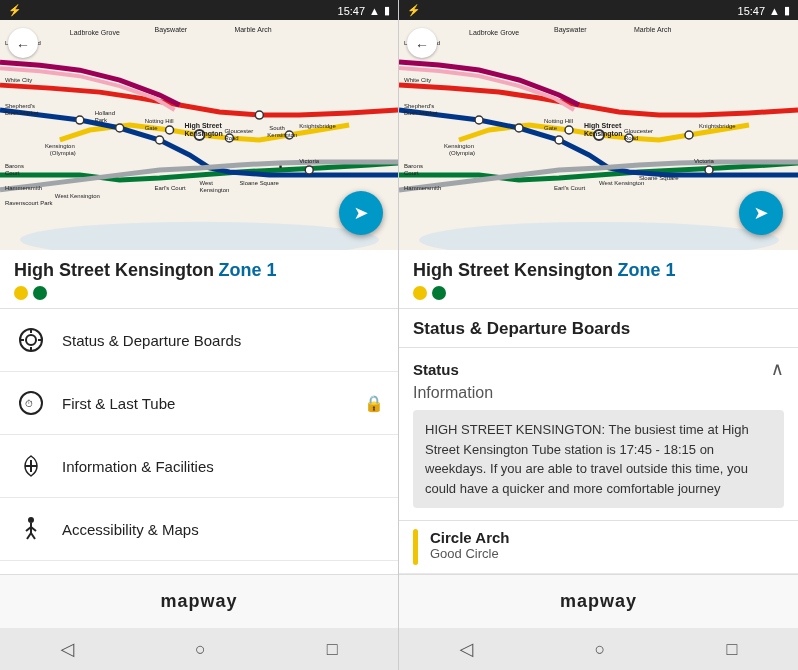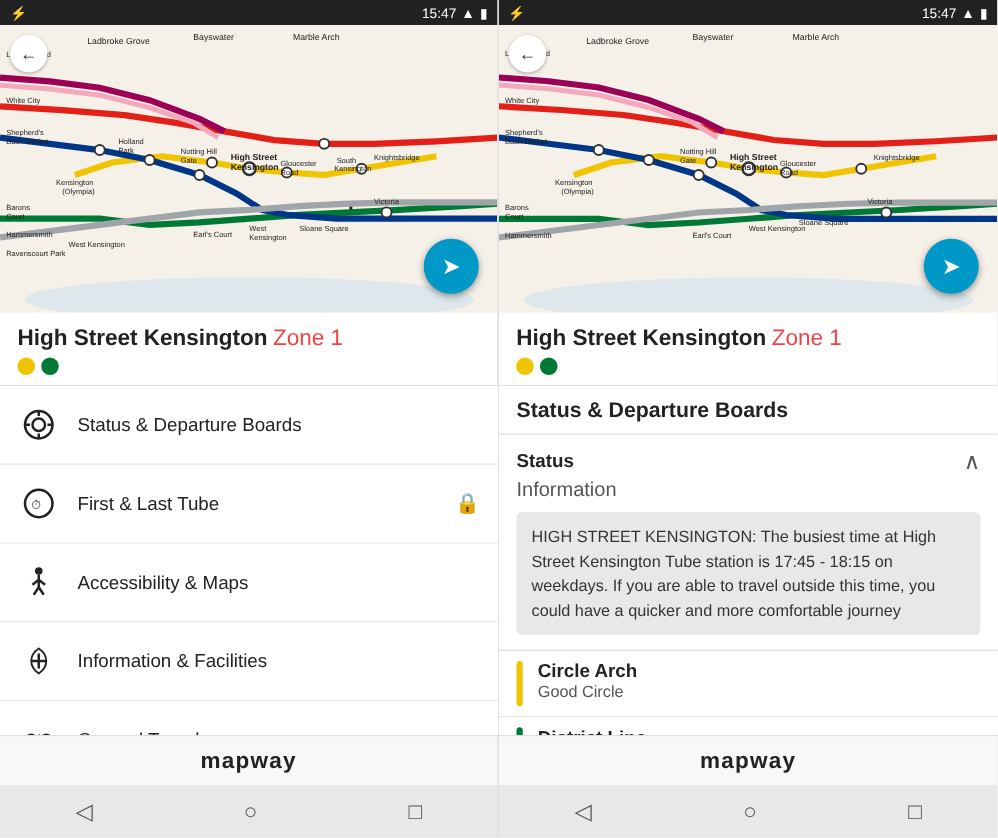--- a/index.html
+++ b/index.html
@@ -101,22 +101,22 @@
       border-bottom: 1px solid #e0e0e0;
       flex-shrink: 0;
     }
     .station-title {
       font-size: 18px;
       font-weight: bold;
       color: #222;
     }
     .station-zone {
       font-size: 18px;
-      font-weight: normal;
-      color: #ef4444;
+      font-weight: bold;
+      color: #0369a1;
     }
     .line-dots {
       display: flex;
       gap: 5px;
       margin-top: 5px;
     }
     .dot {
       width: 14px;
       height: 14px;
       border-radius: 50%;
@@ -155,21 +155,21 @@
     }
 
     
     .footer-mapway {
       background: #f8f8f8;
       border-top: 1px solid #ddd;
       display: flex;
       justify-content: center;
       align-items: center;
       padding: 8px;
-      height: 40px;
+      height: 54px;
       flex-shrink: 0;
     }
     .mapway-logo {
       font-size: 18px;
       color: #555;
       font-weight: 300;
       letter-spacing: 1px;
     }
     .mapway-logo span {
       font-weight: bold;
@@ -404,40 +404,40 @@
           <text x="8" y="18" font-size="10" fill="#222">⏱</text>
         </svg>
       </div>
       <span class="menu-label">First &amp; Last Tube</span>
       <span class="menu-lock">🔒</span>
     </div>
 
     <div class="menu-item">
       <div class="menu-icon">
         <svg width="28" height="28" viewBox="0 0 28 28">
+          <path d="M14 4 Q20 8 20 14 Q20 20 14 24 Q8 20 8 14 Q8 8 14 4Z" stroke="#222" stroke-width="1.5" fill="none"></path>
+          <line x1="8" y1="14" x2="20" y2="14" stroke="#222" stroke-width="2"></line>
+          <line x1="14" y1="8" x2="14" y2="20" stroke="#222" stroke-width="2"></line>
+        </svg>
+      </div>
+      <span class="menu-label">Information &amp; Facilities</span>
+    </div>
+
+    <div class="menu-item">
+      <div class="menu-icon">
+        <svg width="28" height="28" viewBox="0 0 28 28">
           <circle cx="14" cy="5" r="3" fill="#222"></circle>
           <line x1="14" y1="8" x2="14" y2="18" stroke="#222" stroke-width="2"></line>
           <line x1="14" y1="12" x2="9" y2="16" stroke="#222" stroke-width="2"></line>
           <line x1="14" y1="12" x2="19" y2="16" stroke="#222" stroke-width="2"></line>
           <line x1="14" y1="18" x2="10" y2="24" stroke="#222" stroke-width="2"></line>
           <line x1="14" y1="18" x2="18" y2="24" stroke="#222" stroke-width="2"></line>
         </svg>
       </div>
       <span class="menu-label">Accessibility &amp; Maps</span>
-    </div>
-
-    <div class="menu-item">
-      <div class="menu-icon">
-        <svg width="28" height="28" viewBox="0 0 28 28">
-          <path d="M14 4 Q20 8 20 14 Q20 20 14 24 Q8 20 8 14 Q8 8 14 4Z" stroke="#222" stroke-width="1.5" fill="none"></path>
-          <line x1="8" y1="14" x2="20" y2="14" stroke="#222" stroke-width="2"></line>
-          <line x1="14" y1="8" x2="14" y2="20" stroke="#222" stroke-width="2"></line>
-        </svg>
-      </div>
-      <span class="menu-label">Information &amp; Facilities</span>
     </div>
 
     <div class="menu-item">
       <div class="menu-icon">
         <svg width="28" height="28" viewBox="0 0 28 28">
           <circle cx="8" cy="14" r="4" stroke="#222" stroke-width="2" fill="none"></circle>
           <circle cx="20" cy="14" r="4" stroke="#222" stroke-width="2" fill="none"></circle>
           <path d="M12 14 L16 14" stroke="#222" stroke-width="2"></path>
           <path d="M14 10 L18 14 L14 18" stroke="#222" stroke-width="1.5" fill="none"></path>
         </svg>

